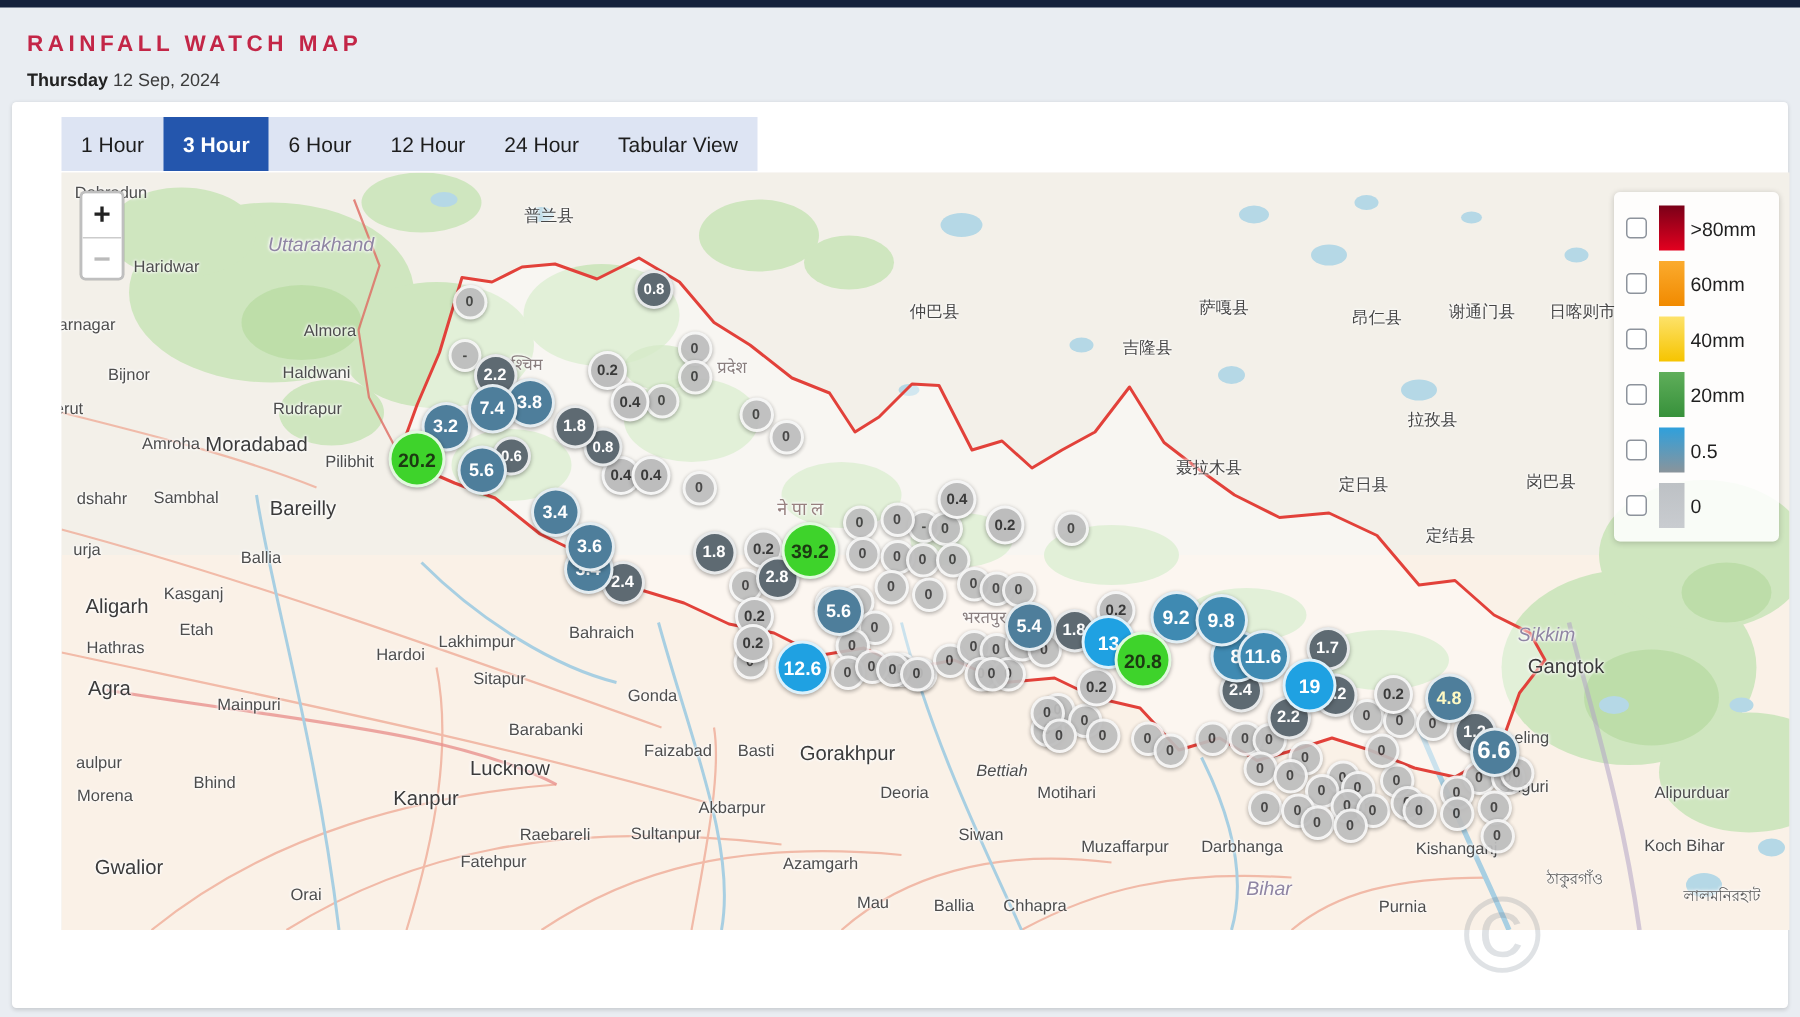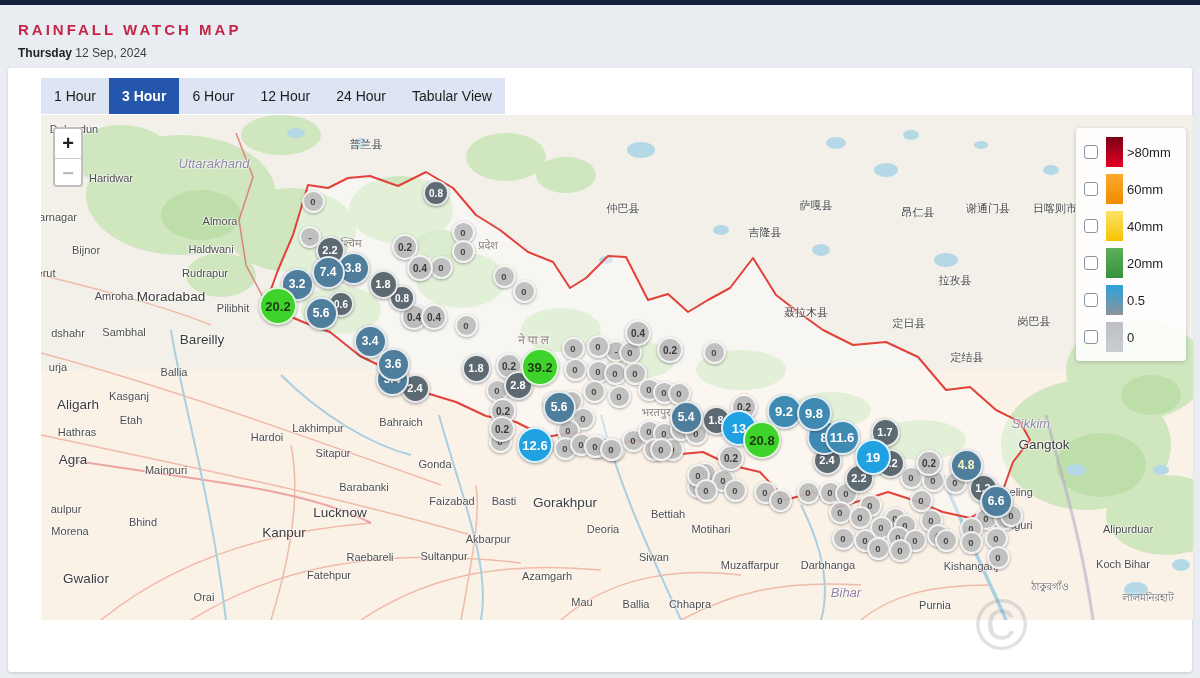--- a/index.html
+++ b/index.html
@@ -183,21 +183,21 @@
         <div class="lbl town" style="left: 299px; top: 397px;">Lucknow</div>
         <div class="lbl city" style="left: 323px; top: 372px;">Barabanki</div>
         <div class="lbl city" style="left: 329px; top: 442px;">Raebareli</div>
         <div class="lbl city" style="left: 403px; top: 441px;">Sultanpur</div>
         <div class="lbl city" style="left: 447px; top: 424px;">Akbarpur</div>
         <div class="lbl city" style="left: 411px; top: 386px;">Faizabad</div>
         <div class="lbl city" style="left: 394px; top: 349px;">Gonda</div>
         <div class="lbl city" style="left: 463px; top: 386px;">Basti</div>
         <div class="lbl town" style="left: 524px; top: 387px;">Gorakhpur</div>
         <div class="lbl city" style="left: 562px; top: 414px;">Deoria</div>
-        <div class="lbl city" style="left: 627px; top: 399px;">Bettiah</div>
+        <div class="lbl city" style="left: 627px; top: 399px; font-style: italic;">Bettiah</div>
         <div class="lbl city" style="left: 670px; top: 414px;">Motihari</div>
         <div class="lbl city" style="left: 506px; top: 461px;">Azamgarh</div>
         <div class="lbl city" style="left: 613px; top: 442px;">Siwan</div>
         <div class="lbl city" style="left: 541px; top: 487px;">Mau</div>
         <div class="lbl city" style="left: 595px; top: 489px;">Ballia</div>
         <div class="lbl city" style="left: 649px; top: 489px;">Chhapra</div>
         <div class="lbl city" style="left: 709px; top: 450px;">Muzaffarpur</div>
         <div class="lbl city" style="left: 787px; top: 450px;">Darbhanga</div>
         <div class="lbl state" style="left: 805px; top: 477px;">Bihar</div>
         <div class="lbl city" style="left: 894px; top: 490px;">Purnia</div>
@@ -336,21 +336,21 @@
         <div class="mk" style="width: 29px; height: 29px; left: 462.5px; top: 255.5px; background: rgb(94, 106, 114); color: rgb(255, 255, 255); font-size: 11px; z-index: 38;">2.8</div>
         <div class="mk" style="width: 33px; height: 33px; left: 239.5px; top: 152.5px; background: rgb(78, 126, 155); color: rgb(255, 255, 255); font-size: 12px; z-index: 42;">3.2</div>
         <div class="mk" style="width: 33px; height: 33px; left: 312.5px; top: 209.5px; background: rgb(78, 126, 155); color: rgb(255, 255, 255); font-size: 12px; z-index: 44;">3.4</div>
         <div class="mk" style="width: 33px; height: 33px; left: 334.5px; top: 247.5px; background: rgb(78, 126, 155); color: rgb(255, 255, 255); font-size: 12px; z-index: 44;">3.4</div>
         <div class="mk" style="width: 33px; height: 33px; left: 335.5px; top: 232.5px; background: rgb(78, 126, 155); color: rgb(255, 255, 255); font-size: 12px; z-index: 46;">3.6</div>
         <div class="mk" style="width: 33px; height: 33px; left: 295.5px; top: 136.5px; background: rgb(78, 126, 155); color: rgb(255, 255, 255); font-size: 12px; z-index: 48;">3.8</div>
         <div class="mk" style="width: 33px; height: 33px; left: 908.5px; top: 333.5px; background: rgb(78, 126, 155); color: #fef9c3; font-size: 12px; z-index: 58;">4.8</div>
         <div class="mk" style="width: 33px; height: 33px; left: 628.5px; top: 285.5px; background: rgb(78, 126, 155); color: rgb(255, 255, 255); font-size: 12px; z-index: 64;">5.4</div>
         <div class="mk" style="width: 33px; height: 33px; left: 263.5px; top: 181.5px; background: rgb(78, 126, 155); color: rgb(255, 255, 255); font-size: 12px; z-index: 66;">5.6</div>
         <div class="mk" style="width: 33px; height: 33px; left: 501.5px; top: 275.5px; background: rgb(78, 126, 155); color: rgb(255, 255, 255); font-size: 12px; z-index: 66;">5.6</div>
-        <div class="mk" style="width: 33px; height: 33px; left: 938.5px; top: 369.5px; background: rgb(78, 126, 155); color: rgb(255, 255, 255); font-size: 12px; z-index: 76;">6.6</div>
+        <div class="mk" style="width: 33px; height: 33px; left: 938.5px; top: 369.5px; background: rgb(78, 126, 155); color: rgb(255, 255, 255); font-size: 16px; z-index: 76;">6.6</div>
         <div class="mk" style="width: 33px; height: 33px; left: 270.5px; top: 140.5px; background: rgb(78, 126, 155); color: rgb(255, 255, 255); font-size: 12px; z-index: 84;">7.4</div>
         <div class="mk" style="width: 35px; height: 35px; left: 765.5px; top: 304.5px; background: rgb(63, 138, 178); color: rgb(255, 255, 255); font-size: 13px; z-index: 90;">8</div>
         <div class="mk" style="width: 35px; height: 35px; left: 725.5px; top: 278.5px; background: rgb(63, 138, 178); color: rgb(255, 255, 255); font-size: 13px; z-index: 102;">9.2</div>
         <div class="mk" style="width: 35px; height: 35px; left: 755.5px; top: 280.5px; background: rgb(63, 138, 178); color: rgb(255, 255, 255); font-size: 13px; z-index: 108;">9.8</div>
         <div class="mk" style="width: 35px; height: 35px; left: 783.5px; top: 304.5px; background: rgb(63, 138, 178); color: rgb(255, 255, 255); font-size: 13px; z-index: 126;">11.6</div>
         <div class="mk" style="width: 36px; height: 36px; left: 476px; top: 271px; background: rgb(31, 161, 226); color: rgb(255, 255, 255); font-size: 13px; z-index: 136; margin-top: 41px;">12.6</div>
         <div class="mk" style="width: 36px; height: 36px; left: 680px; top: 295px; background: rgb(31, 161, 226); color: rgb(255, 255, 255); font-size: 13px; z-index: 140;">13</div>
         <div class="mk" style="width: 36px; height: 36px; left: 814px; top: 324px; background: rgb(31, 161, 226); color: rgb(255, 255, 255); font-size: 13px; z-index: 200;">19</div>
         <div class="mk" style="width: 38px; height: 38px; left: 218px; top: 172px; background: rgb(62, 211, 43); color: rgb(28, 58, 18); font-size: 13px; z-index: 212;">20.2</div>
         <div class="mk" style="width: 38px; height: 38px; left: 702px; top: 306px; background: rgb(62, 211, 43); color: rgb(28, 58, 18); font-size: 13px; z-index: 218;">20.8</div>

